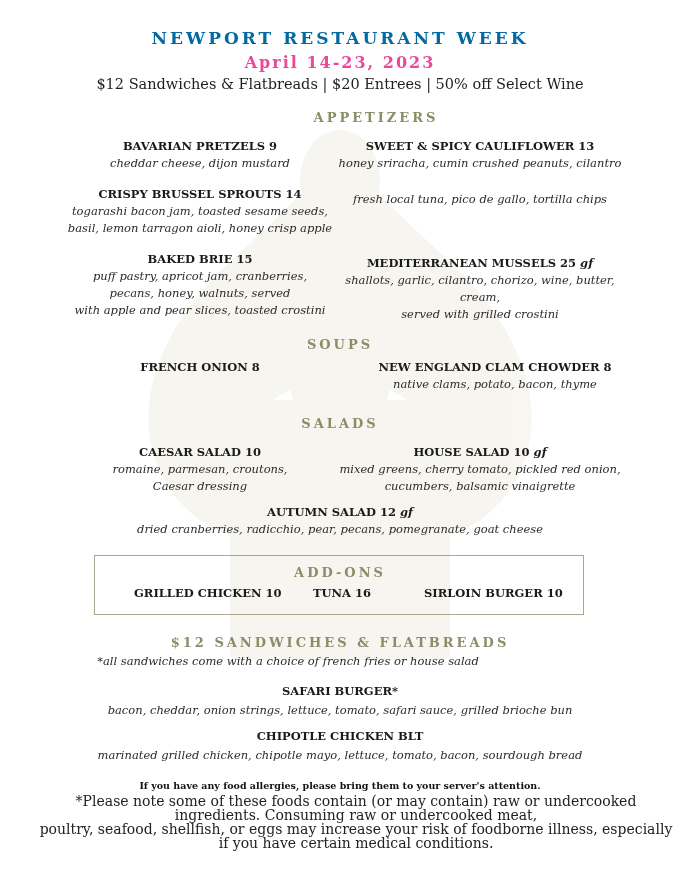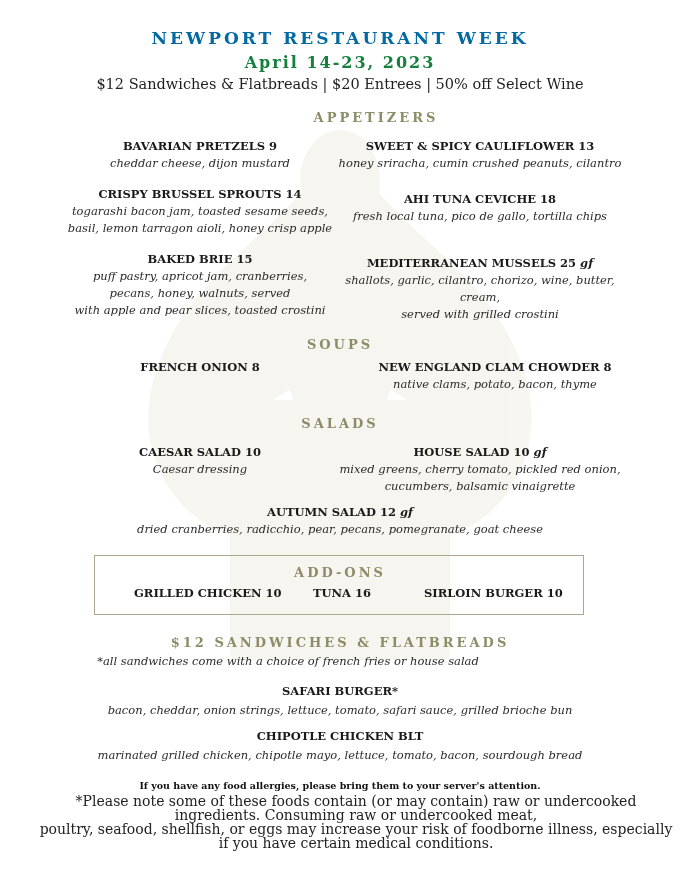--- a/index.html
+++ b/index.html
@@ -1,20 +1,20 @@
 <!DOCTYPE html>
 <html><head>
 <meta charset="utf-8">
 <style>
   html, body { margin: 0; padding: 0; background: #ffffff; }
   body { width: 680px; height: 880px; position: relative; overflow: hidden; color: #1c1c1c; font-family: "DejaVu Serif", "Liberation Serif", serif; }
   .watermark { position: absolute; left: 80px; top: 120px; width: 520px; height: 560px; pointer-events: none; }
   .page { position: relative; width: 680px; }
   .title { position: absolute; top: 28px; left: 0; width: 680px; text-align: center; font-size: 17px; letter-spacing: 3px; font-weight: bold; color: #0369a1; }
-  .subtitle { position: absolute; top: 53px; left: 0; width: 680px; text-align: center; font-size: 16px; letter-spacing: 2px; font-weight: bold; color: #15803d; }
+  .subtitle { position: absolute; top: 53px; left: 0; width: 680px; text-align: center; font-size: 16px; letter-spacing: 2px; font-weight: bold; color: #ec4899; }
   .tagline { position: absolute; top: 76px; left: 0; width: 680px; text-align: center; font-size: 14.5px; color: #1e1e1e; }
   .section-head { position: absolute; left: 0; width: 680px; text-align: center; font-size: 13px; letter-spacing: 3px; color: #8d8c68; font-weight: bold; }
   .item { position: absolute; text-align: center; }
   .item .name { font-size: 11.5px; font-weight: bold; color: #1a1a1a; line-height: 17px; }
   .item .desc { font-size: 11.5px; font-style: italic; color: #2a2a2a; line-height: 17px; }
   .gf { font-style: italic; }
   .addons-box { position: absolute; left: 94px; top: 555px; width: 490px; height: 60px; border: 1.5px solid #a9a88f; box-sizing: border-box; }
   .addon { position: absolute; top: 586px; font-size: 11.5px; font-weight: bold; color: #1a1a1a; }
   .note { position: absolute; left: 0; width: 576px; text-align: center; font-size: 11.5px; font-style: italic; color: #2a2a2a; }
   .footer-bold { position: absolute; top: 780px; left: 0; width: 680px; text-align: center; font-size: 9.5px; font-weight: bold; color: #111; }
@@ -45,21 +45,20 @@
   <div class="item" style="left:330px; width:300px; top:138px;">
     <div class="name">SWEET &amp; SPICY CAULIFLOWER  13</div>
     <div class="desc">honey sriracha, cumin crushed peanuts, cilantro</div>
   </div>
   <div class="item" style="left:60px; width:280px; top:186px;">
     <div class="name">CRISPY BRUSSEL SPROUTS  14</div>
     <div class="desc">togarashi bacon jam, toasted sesame seeds,</div>
     <div class="desc">basil, lemon tarragon aioli, honey crisp apple</div>
   </div>
   <div class="item" style="left:330px; width:300px; top:191px;">
-    <div class="name">AHI TUNA CEVICHE  18</div>
     <div class="desc">fresh local tuna, pico de gallo, tortilla chips</div>
   </div>
   <div class="item" style="left:60px; width:280px; top:251px;">
     <div class="name">BAKED BRIE  15</div>
     <div class="desc">puff pastry, apricot jam, cranberries,</div>
     <div class="desc">pecans, honey, walnuts, served</div>
     <div class="desc">with apple and pear slices, toasted crostini</div>
   </div>
   <div class="item" style="left:325px; width:310px; top:255px;">
     <div class="name"><span>MEDITERRANEAN MUSSELS  25</span> <span class="gf">gf</span></div>
@@ -72,20 +71,21 @@
     <div class="name">FRENCH ONION  8</div>
   </div>
   <div class="item" style="left:370px; width:250px; top:359px;">
     <div class="name">NEW ENGLAND CLAM CHOWDER  8</div>
     <div class="desc">native clams, potato, bacon, thyme</div>
   </div>
 
   <div class="section-head" style="top:416px;">SALADS</div>
   <div class="item" style="left:90px; width:220px; top:444px;">
     <div class="name">CAESAR SALAD  10</div>
+    <div class="desc">romaine, parmesan, croutons,</div>
     <div class="desc">Caesar dressing</div>
   </div>
   <div class="item" style="left:330px; width:300px; top:444px;">
     <div class="name"><span>HOUSE SALAD  10</span> <span class="gf">gf</span></div>
     <div class="desc">mixed greens, cherry tomato, pickled red onion,</div>
     <div class="desc">cucumbers, balsamic vinaigrette</div>
   </div>
   <div class="item" style="left:100px; width:480px; top:504px;">
     <div class="name"><span>AUTUMN SALAD  12</span> <span class="gf">gf</span></div>
     <div class="desc">dried cranberries, radicchio, pear, pecans, pomegranate, goat cheese</div>

